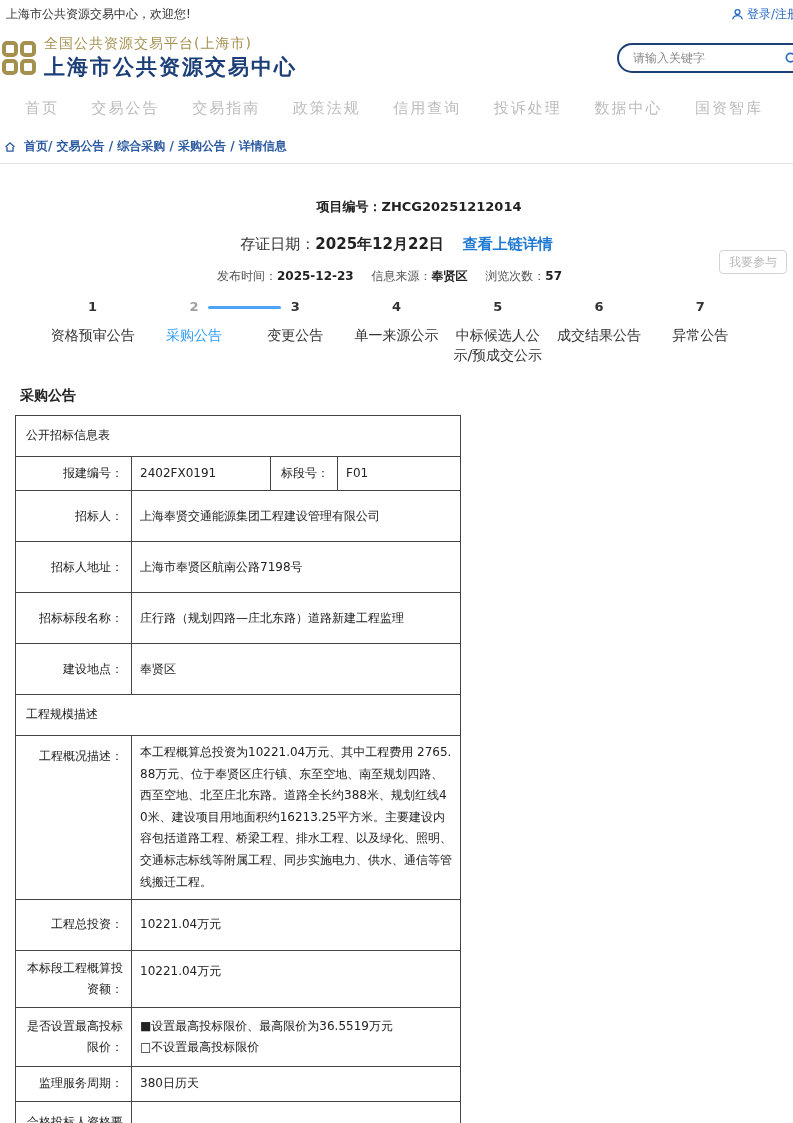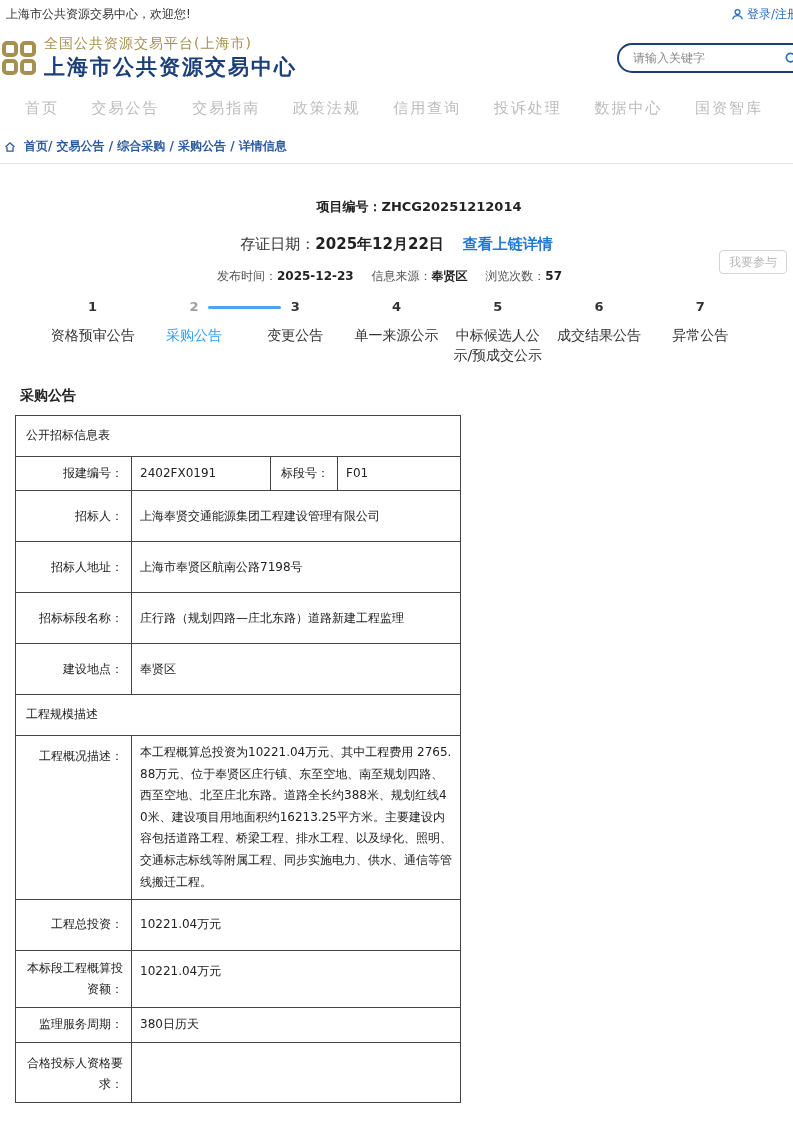--- a/index.html
+++ b/index.html
@@ -215,20 +215,27 @@
   </tr>
   <tr>
     <td class="lbl tall">工程总投资：</td>
     <td colspan="3">10221.04万元</td>
   </tr>
   <tr>
     <td class="lbl" style="height:44px">本标段工程概算投资额：</td>
     <td colspan="3" style="vertical-align:top;padding-top:10px">10221.04万元</td>
   </tr>
   <tr>
+    <td class="lbl" style="height:46px">是否设置最高投标限价：</td>
+    <td colspan="3">
+      <span class="opt-line">■设置最高投标限价、最高限价为36.5519万元</span>
+      <span class="opt-line">□不设置最高投标限价</span>
+    </td>
+  </tr>
+  <tr>
     <td class="lbl">监理服务周期：</td>
     <td colspan="3">380日历天</td>
   </tr>
   <tr>
     <td class="lbl top">合格投标人资格要求：</td>
     <td colspan="3" class="qual-cell">
       
     </td>
   </tr>
 

